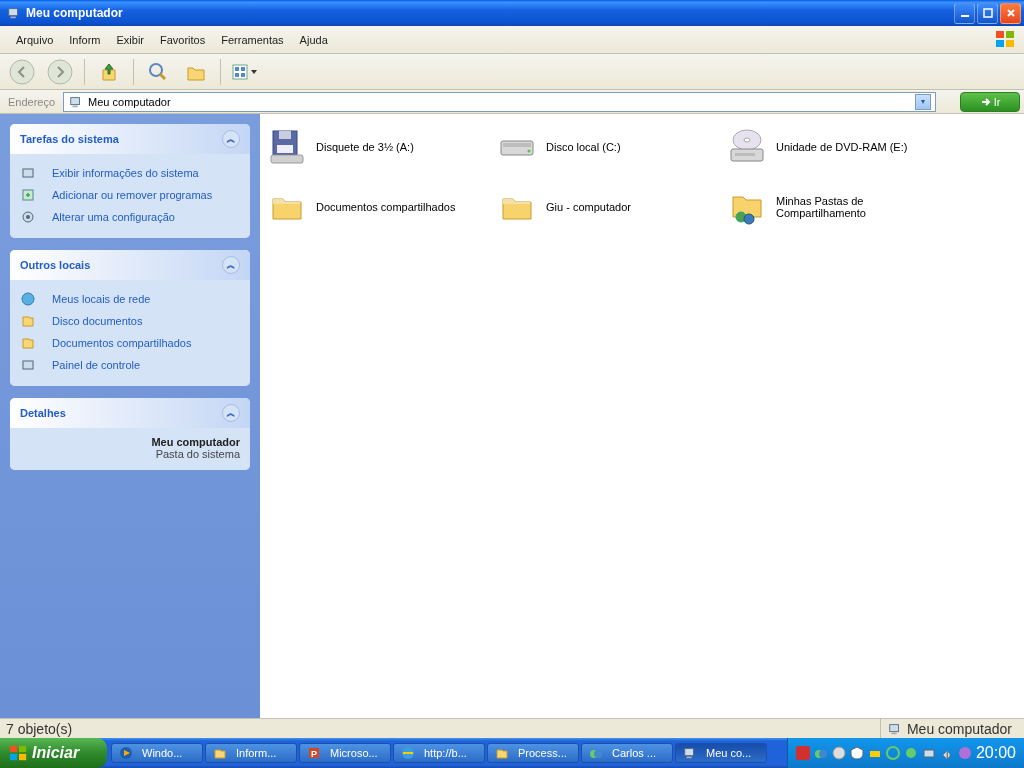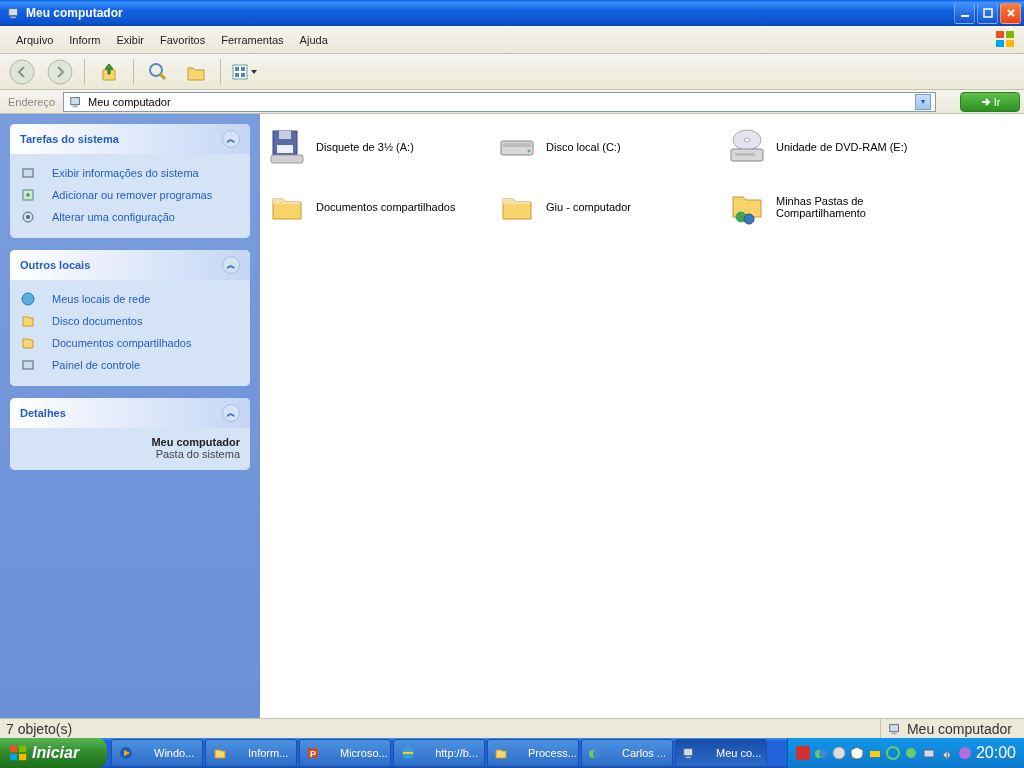--- a/index.html
+++ b/index.html
@@ -49,21 +49,21 @@
 .fitem .flabel { color: #000; }
 
 
 .statusbar { height: 20px; background: #ece9d8; border-top: 1px solid #c0c0b4; display: flex; align-items: center; padding: 0 6px; font-size: 14px; color: #333; }
 .statusbar .sright { margin-left: auto; display: flex; align-items: center; gap: 4px; padding:0 6px; border-left:1px solid #c0c0b4; height:100%;}
 
 
 .taskbar { height: 30px; background: linear-gradient(to bottom, #3e95ed 0%, #2062d9 10%, #2062d9 90%, #144caf 100%); display: flex; align-items: stretch; }
 .startbtn { width: 107px; background: linear-gradient(to bottom, #58b755 0%, #30892c 50%, #1d7019 100%); border-radius: 0 10px 10px 0; display: flex; align-items: center; padding: 0 10px; color: white; font-weight: bold; font-style: italic; font-size: 16px; gap: 4px; }
 .taskbtns { display: flex; align-items: center; gap: 2px; padding: 0 4px; flex: 1; overflow: hidden; }
-.taskbtn { height: 28px; min-width: 0; background: linear-gradient(to bottom, #4d92e2, #2c6cc7); border: 1px solid #1b52a9; border-radius: 3px; display: flex; align-items: center; padding: 0 6px; color: white; gap: 20px; font-size: 11px; flex: 1 1 0; max-width: 92px; overflow: hidden; white-space: nowrap;}
+.taskbtn { height: 20px; min-width: 0; background: linear-gradient(to bottom, #4d92e2, #2c6cc7); border: 1px solid #1b52a9; border-radius: 3px; display: flex; align-items: center; padding: 0 6px; color: white; gap: 8px; font-size: 11px; flex: 1 1 0; max-width: 92px; overflow: hidden; white-space: nowrap;}
 .taskbtn.active { background: linear-gradient(to bottom, #184dac, #2c6cc7); }
 .tray { background: linear-gradient(to bottom, #1296ec, #0d79cc); display: flex; align-items: center; padding: 0 8px; gap: 4px; color: white; font-size: 16px; border-left: 1px solid #0a5c9f;}
 .trayicon { width: 14px; height: 14px; display:inline-block; }
 
 
 .ico16 { width:16px; height:16px; display:inline-flex; align-items:center; justify-content:center;}
 </style>
 </head>
 <body>
 

